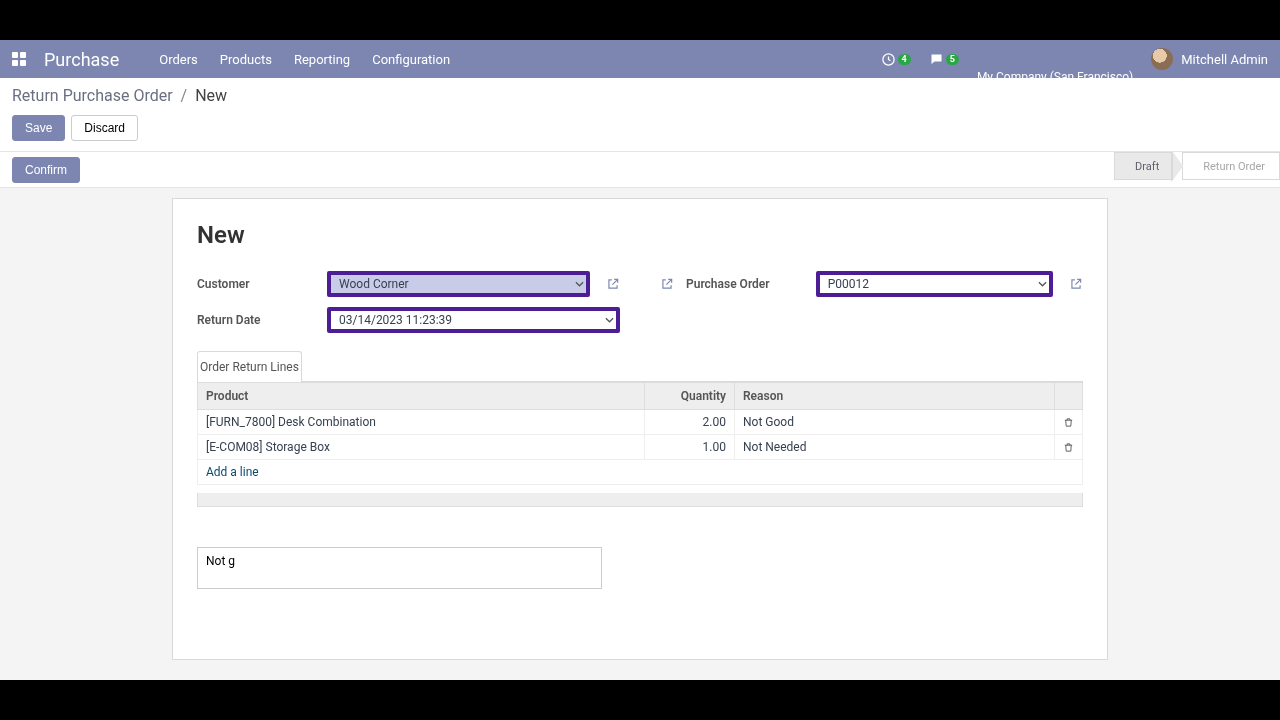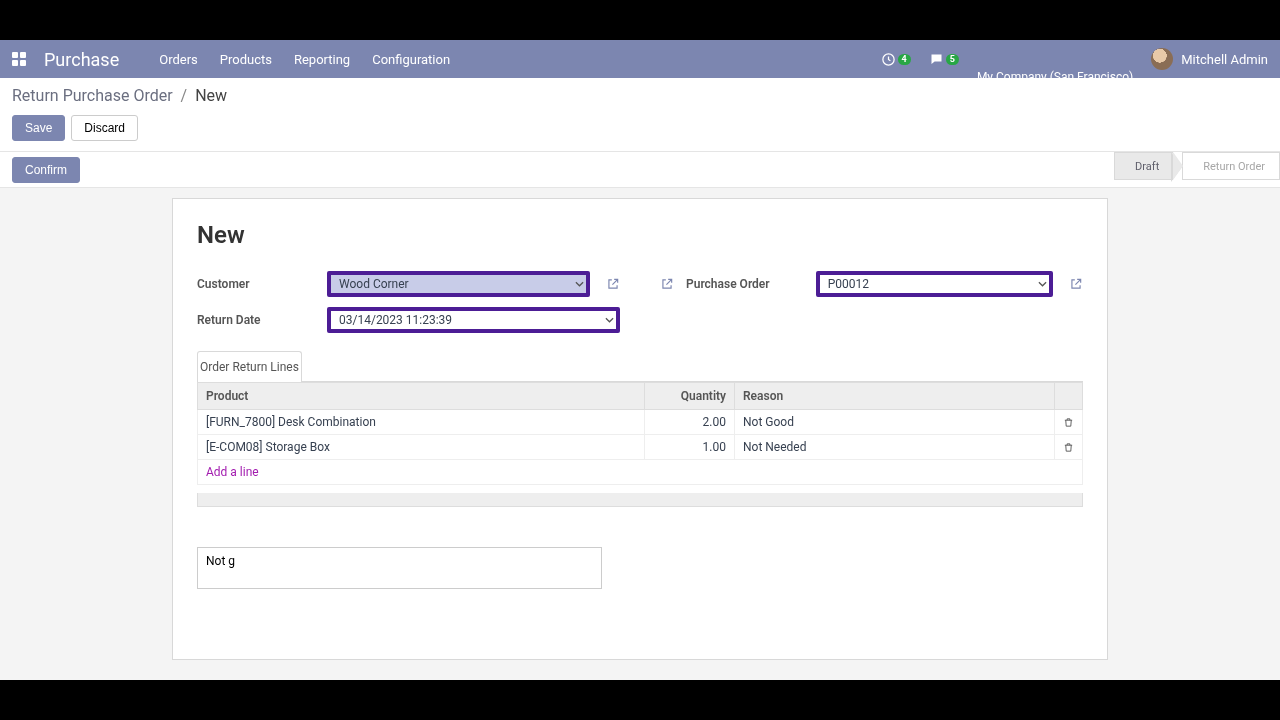--- a/index.html
+++ b/index.html
@@ -65,21 +65,21 @@
 
 
 table { width:100%; border-collapse: collapse; font-size:12px; }
 thead th { background:#eeeeee; text-align:left; padding:6px 8px; font-weight:600; border:1px solid #ddd; color:#555; }
 thead th.qty { text-align:right; width:90px; }
 thead th.reason { width:320px; }
 thead th.act { width:28px; }
 tbody td { padding:5px 8px; border:1px solid #eee; background:#fff; }
 tbody td.qty { text-align:right; }
 tbody td.act { text-align:center; cursor:pointer; color:#666; }
-tbody tr.addline td { color:#a21caf; cursor:pointer; }
+tbody tr.addline td { color:#0c4a6e; cursor:pointer; }
 .table-footer { height:14px; background:#eee; border:1px solid #ddd; border-top:none; margin-top:8px; }
 
 
 .notes { margin-top: 40px; }
 .notes textarea { width: 405px; height: 42px; border:1px solid #ccc; resize:none; padding:6px 8px; font-family:inherit; font-size:12px; }
 </style>
 </head>
 <body>
 
 <div class="viewport">

